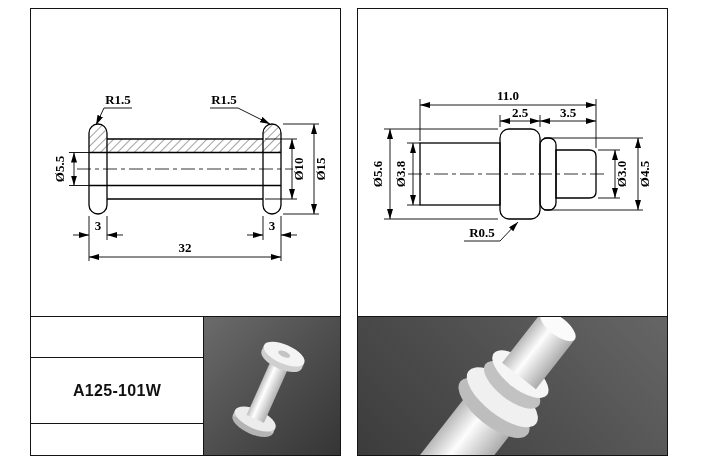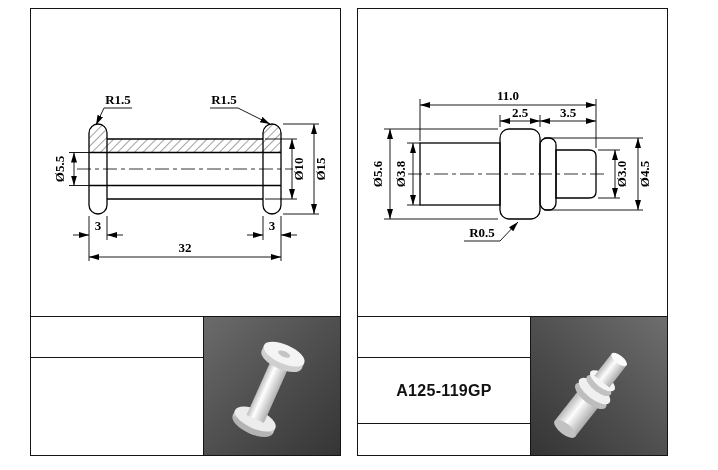--- a/index.html
+++ b/index.html
@@ -97,20 +97,23 @@
         <text class="dim" x="241" y="221" text-anchor="middle">3</text>
 
         <line x1="58" y1="248" x2="250" y2="248" marker-start="url(#arL)" marker-end="url(#arL)"></line>
         <text class="dim" x="154" y="243" text-anchor="middle">32</text>
       </g>
     </svg>
 
     <div class="info">
       <div class="info-left">
         <div class="row-empty-top"></div>
+        <div class="row-part">
+          <span class="part-number">A125-101W</span>
+        </div>
         <div class="row-empty-bottom"></div>
       </div>
       <div class="render-box">
         <svg viewBox="0 0 137 138" preserveAspectRatio="xMidYMid slice">
           <defs>
             <linearGradient id="bg1" x1="0" y1="0" x2="1" y2="1">
               <stop offset="0" stop-color="#6b6b6b"></stop>
               <stop offset="0.5" stop-color="#4f4f4f"></stop>
               <stop offset="1" stop-color="#353535"></stop>
             </linearGradient>
@@ -188,27 +191,20 @@
         <line x1="280" y1="129" x2="280" y2="201" marker-start="url(#arR)" marker-end="url(#arR)"></line>
         <text class="dim" transform="translate(291,165) rotate(-90)" text-anchor="middle">Ø4.5</text>
 
         <line x1="106" y1="232" x2="142" y2="232"></line>
         <line x1="142" y1="232" x2="160" y2="213" marker-end="url(#arR)"></line>
         <text class="dim" x="124" y="228" text-anchor="middle">R0.5</text>
       </g>
     </svg>
 
     <div class="info">
-      <div class="info-left">
-        <div class="row-empty-top"></div>
-        <div class="row-part">
-          <span class="part-number">A125-119GP</span>
-        </div>
-        <div class="row-empty-bottom"></div>
-      </div>
       <div class="render-box">
         <svg viewBox="0 0 137 138" preserveAspectRatio="xMidYMid slice">
           <defs>
             <linearGradient id="bg2" x1="1" y1="0" x2="0" y2="1">
               <stop offset="0" stop-color="#6e6e6e"></stop>
               <stop offset="0.5" stop-color="#505050"></stop>
               <stop offset="1" stop-color="#343434"></stop>
             </linearGradient>
             <linearGradient id="cy2" x1="0" y1="0" x2="1" y2="0">
               <stop offset="0" stop-color="#b8b8b8"></stop>

